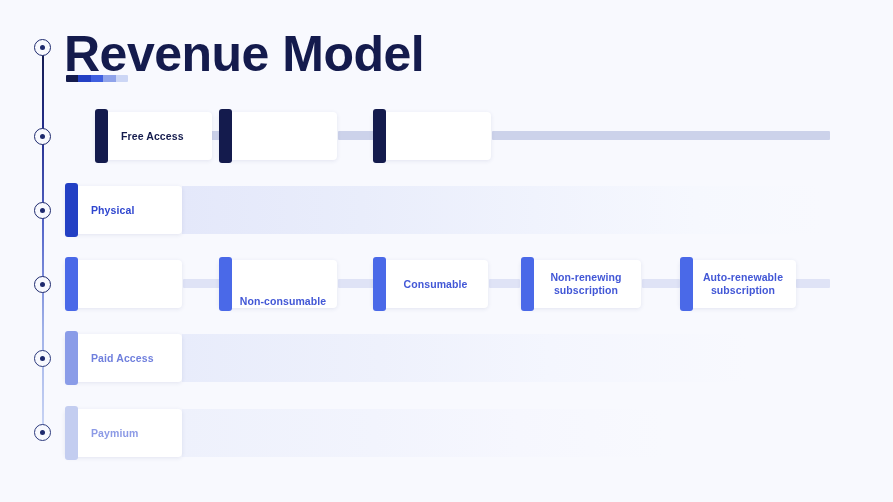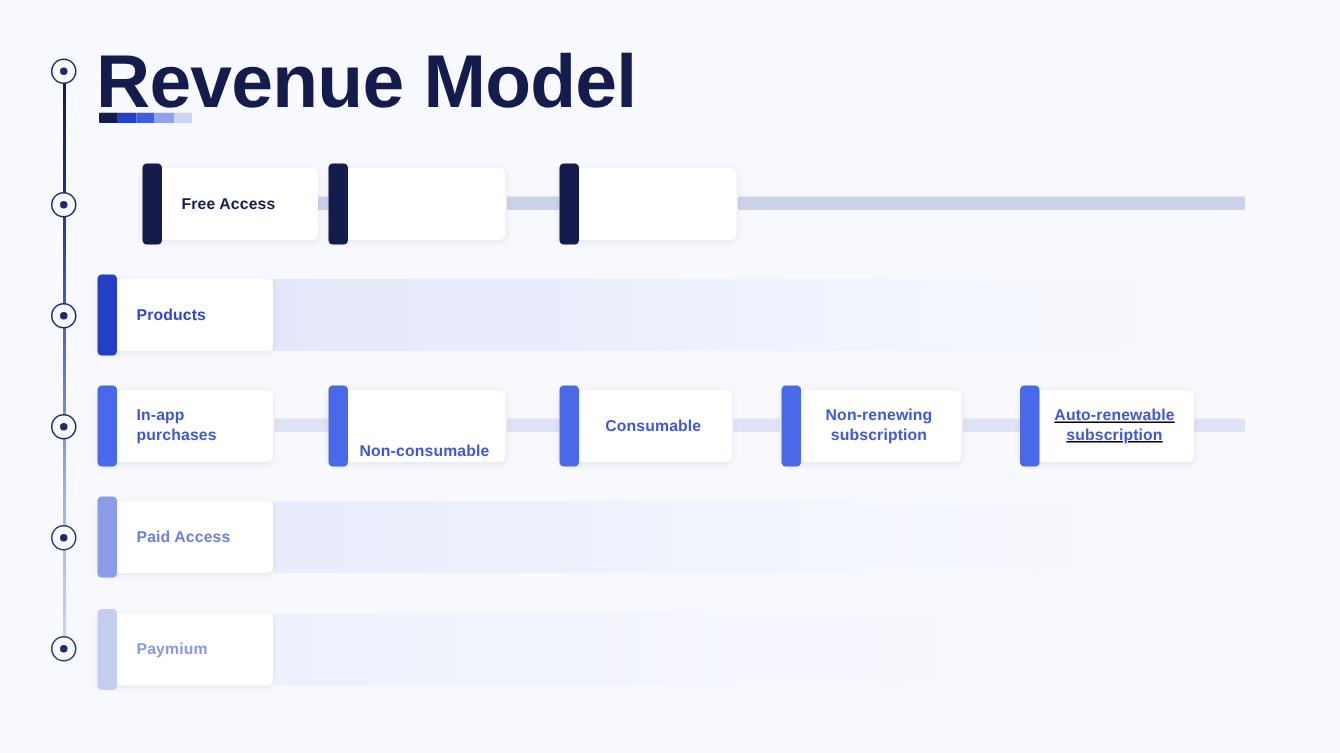--- a/index.html
+++ b/index.html
@@ -215,52 +215,51 @@
     <div class="card center" style="left:373px;width:118px;">
       <span class="accent"></span>
     </div>
   </div>
 
   <div class="row r2">
     <div class="band" style="left:182px;width:640px;background:linear-gradient(to right,#e4e8fa 0%,#e9edfb 28%,#f0f3fd 55%,#f6f8fe 80%,rgba(248,249,254,0) 100%);"></div>
 
     <div class="card" style="left:65px;width:117px;">
       <span class="accent"></span>
-      <span class="label">Products</span>
+      <span class="label">Physical</span>
     </div>
   </div>
 
   <div class="row r3">
     <div class="connector soft" style="left:183px;width:37px;"></div>
     <div class="connector soft" style="left:338px;width:38px;"></div>
     <div class="connector soft" style="left:489px;width:31px;"></div>
     <div class="connector soft" style="left:642px;width:38px;"></div>
     <div class="connector soft" style="left:796px;width:34px;"></div>
 
     <div class="card" style="left:65px;width:117px;">
       <span class="accent"></span>
-      <span class="label">In-app purchases</span>
     </div>
 
     <div class="card center" style="left:219px;width:118px;align-items:flex-end;">
       <span class="accent"></span>
       <span class="label">Non-consumable</span>
     </div>
 
     <div class="card center" style="left:373px;width:115px;">
       <span class="accent"></span>
       <span class="label">Consumable</span>
     </div>
 
     <div class="card center" style="left:521px;width:120px;">
       <span class="accent"></span>
       <span class="label">Non-renewing subscription</span>
     </div>
 
-    <div class="card center" style="left:680px;width:116px;text-decoration:underline;">
+    <div class="card center" style="left:680px;width:116px;">
       <span class="accent"></span>
       <span class="label">Auto-renewable subscription</span>
     </div>
   </div>
 
   <div class="row r4">
     <div class="band" style="left:182px;width:565px;background:linear-gradient(to right,#e8ecfb 0%,#eef1fc 35%,#f4f6fe 65%,rgba(248,249,254,0) 100%);"></div>
 
     <div class="card" style="left:65px;width:117px;">
       <span class="accent"></span>

